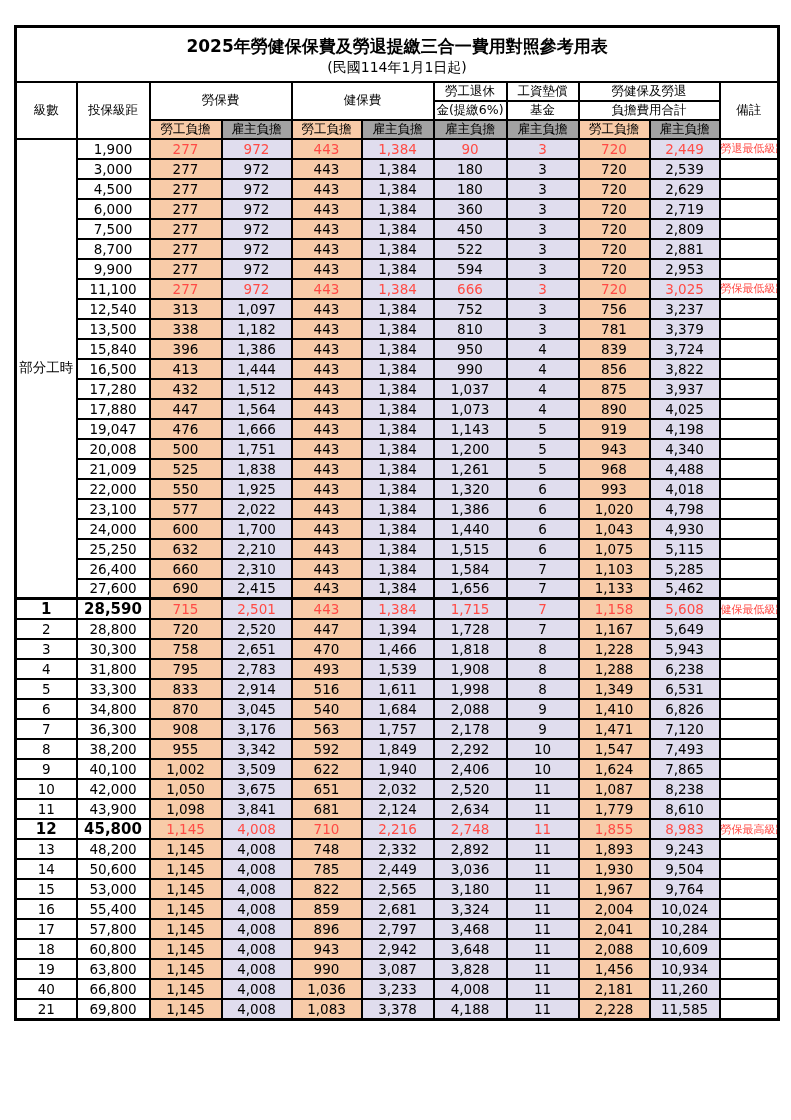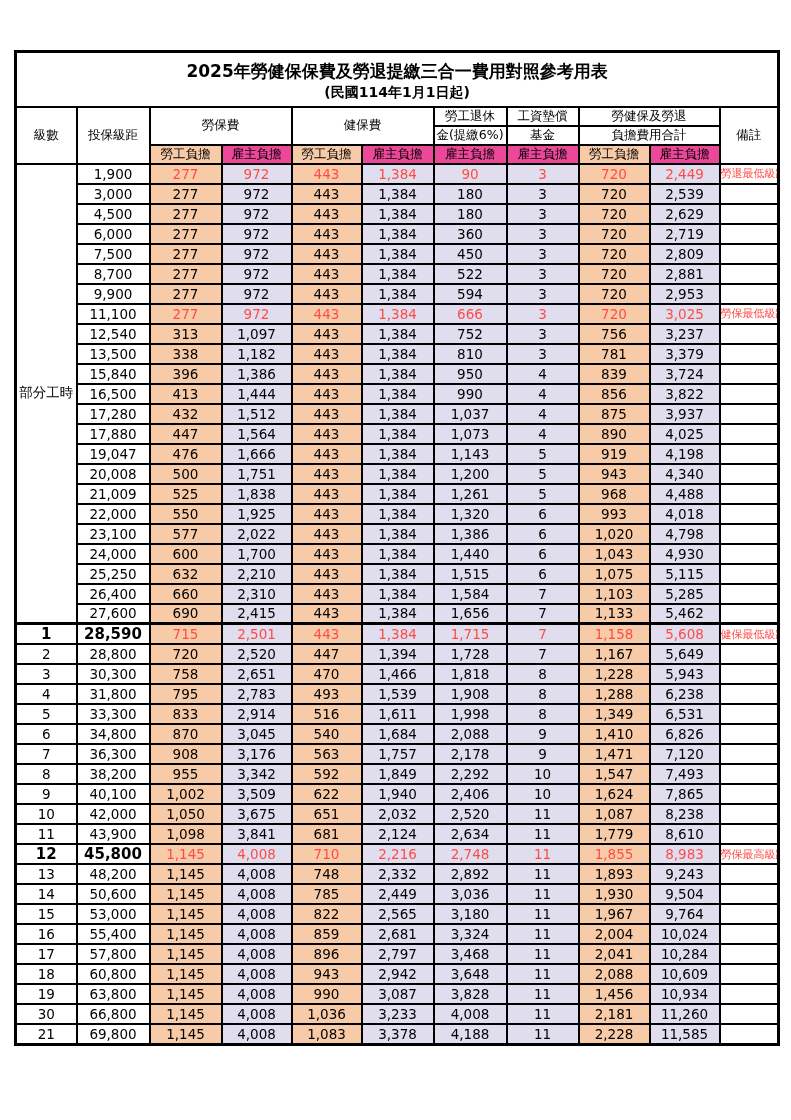--- a/index.html
+++ b/index.html
@@ -4,41 +4,41 @@
 <style>
   * { box-sizing: border-box; }
   html, body { margin: 0; padding: 0; }
   body {
     width: 791px; height: 1120px;
     background: #ffffff;
     font-family: "DejaVu Sans", sans-serif;
     color: #000;
     position: relative;
   }
-  .sheet { position: absolute; left: 14px; top: 50px; }
+  .sheet { position: absolute; left: 14px; top: 25px; }
   table {
     border-collapse: collapse;
     table-layout: fixed;
     width: 763px;
     border: 3px solid #000;
   }
   th, td {
     border: 2px solid #000;
     padding: 0;
     text-align: center;
     vertical-align: middle;
     white-space: nowrap;
     overflow: hidden;
   }
   .title-cell { height: 55px; background: #fff; }
   .title-line1 { font-size: 17px; font-weight: bold; line-height: 1.55; }
-  .title-line2 { font-size: 14px; font-weight: bold; line-height: 1.2; }
+  .title-line2 { font-size: 14px; font-weight: normal; line-height: 1.2; }
   thead th { font-weight: normal; font-size: 12.5px; height: 19px; background: #fff; }
   thead th.sub-emp { background: #F8CBA8; }
-  thead th.sub-er  { background: #ec4899; }
+  thead th.sub-er  { background: #a3a3a3; }
   tbody td { height: 20px; font-size: 13.5px; background: #fff; }
   td.emp { background: #F8CBA8; }
   td.er  { background: #E0DDEE; }
   td.lv, td.sal { background: #fff; }
   td.note { font-size: 11px; color: #FF4B45; background: #fff; }
   tr.red-row td.val, tr.red-row td.note { color: #FF4B45; }
   tr.bold-row td.lv, tr.bold-row td.sal { font-weight: bold; font-size: 15px; }
   tr.sep-top td { border-top-width: 3px; }
 </style>
 </head>
@@ -611,21 +611,21 @@
           <td class="val er">4,008</td>
           <td class="val emp">990</td>
           <td class="val er">3,087</td>
           <td class="val er">3,828</td>
           <td class="val er">11</td>
           <td class="val emp">1,456</td>
           <td class="val er">10,934</td>
           <td class="note"></td>
         </tr>
         <tr>
-          <td class="lv">30</td>
+          <td class="lv">40</td>
           <td class="sal">66,800</td>
           <td class="val emp">1,145</td>
           <td class="val er">4,008</td>
           <td class="val emp">1,036</td>
           <td class="val er">3,233</td>
           <td class="val er">4,008</td>
           <td class="val er">11</td>
           <td class="val emp">2,181</td>
           <td class="val er">11,260</td>
           <td class="note"></td>

